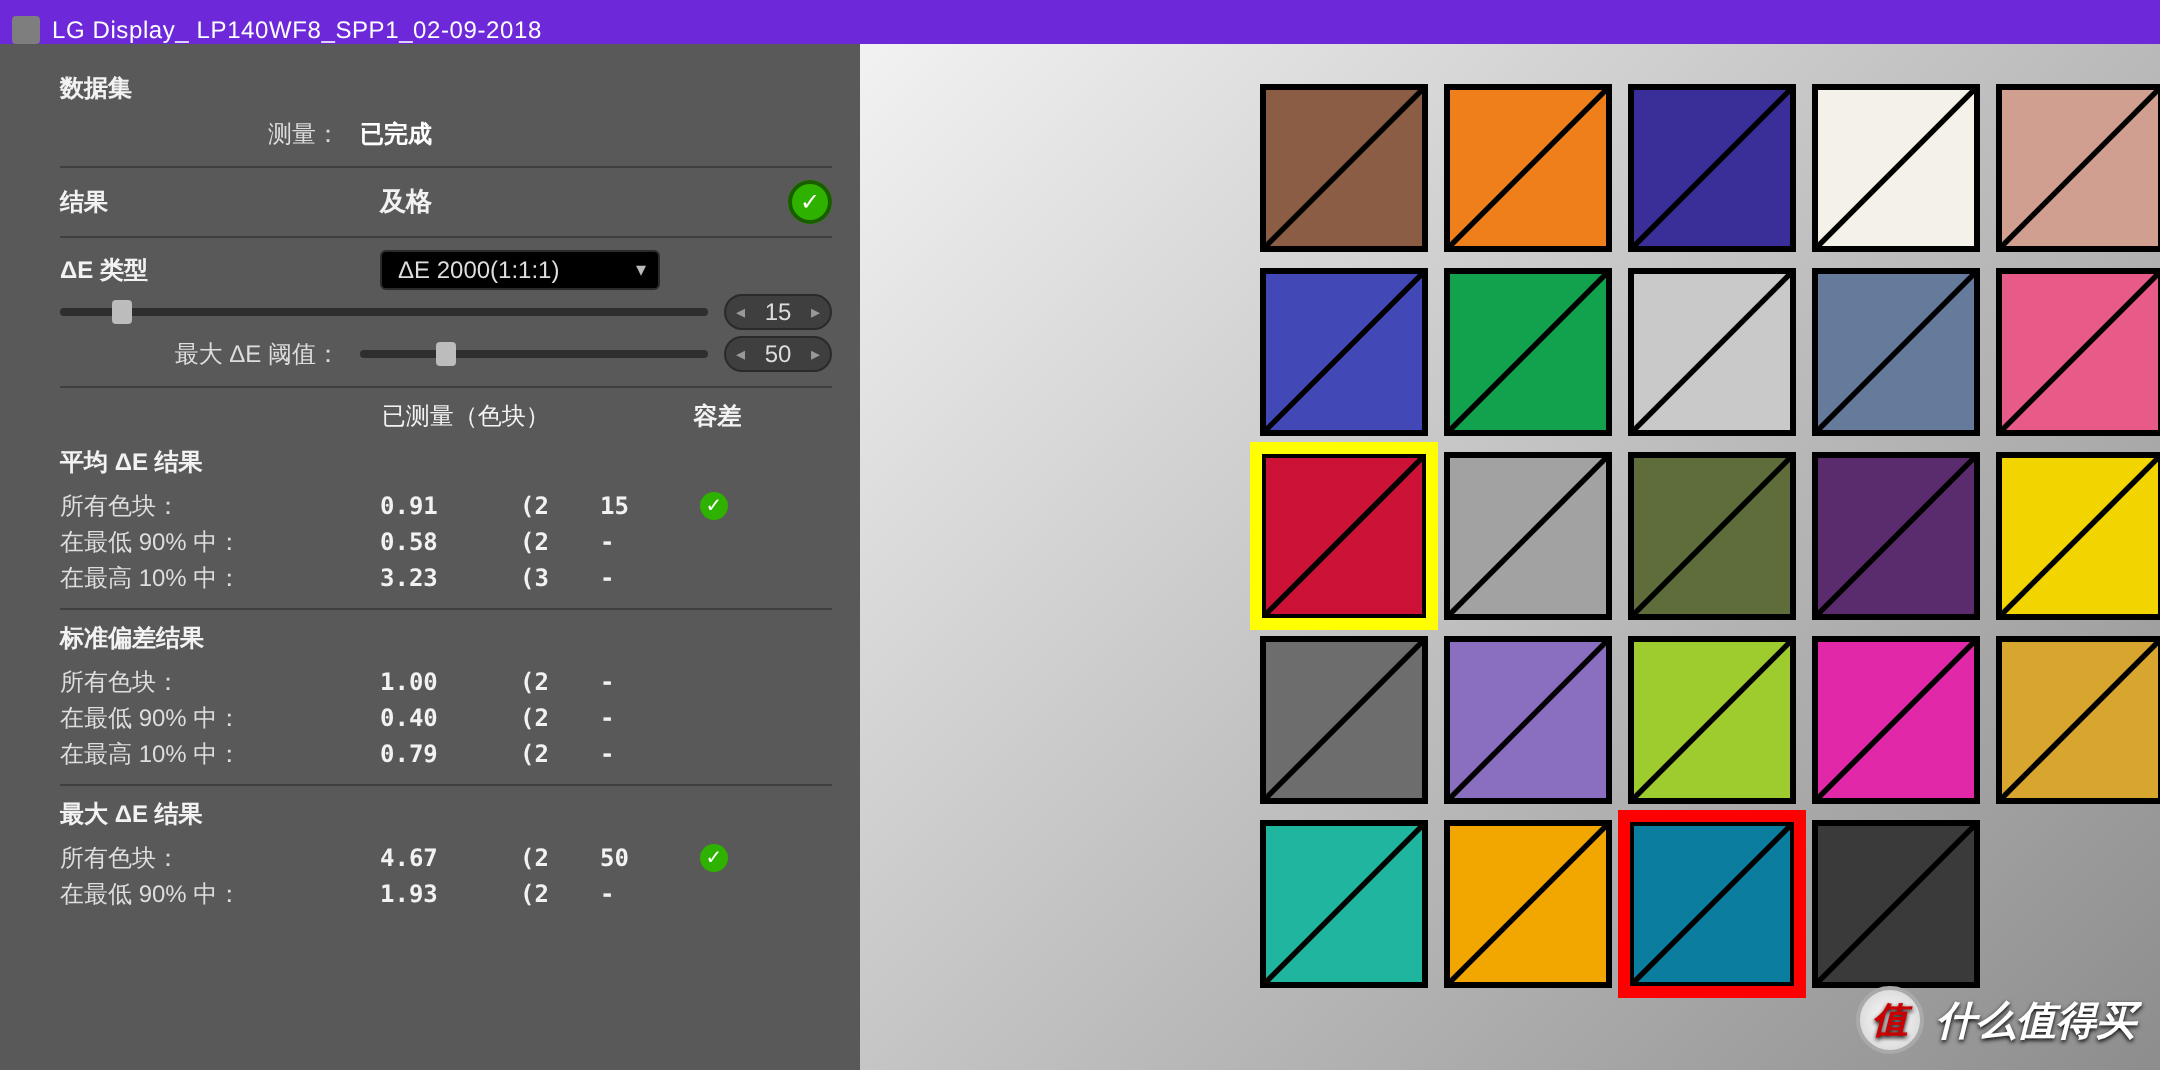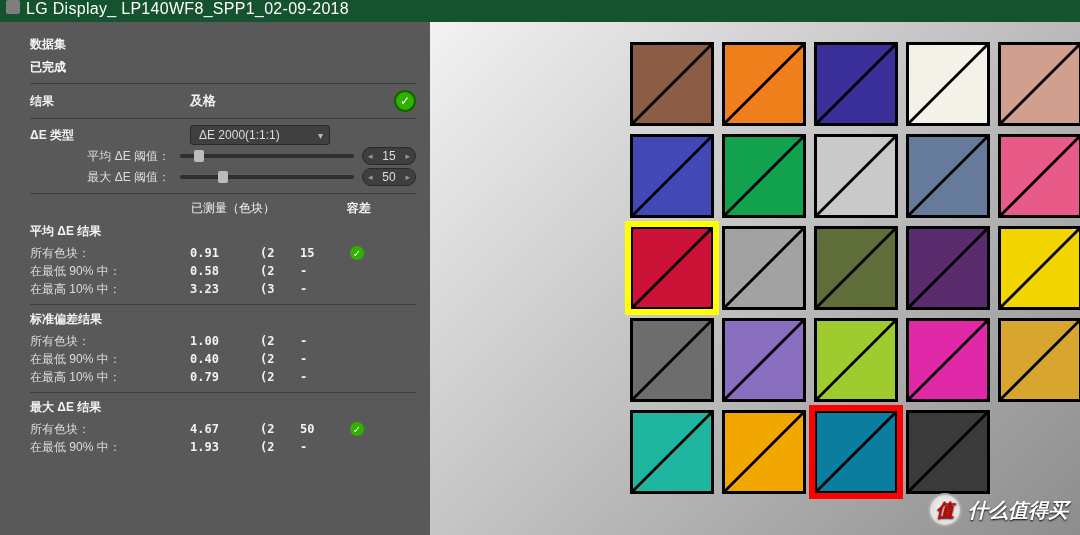--- a/index.html
+++ b/index.html
@@ -1,32 +1,32 @@
 <!DOCTYPE html>
 <html><head>
 <meta charset="utf-8">
 <style>
   * { box-sizing: border-box; margin: 0; padding: 0; }
   html, body { width: 1080px; height: 535px; overflow: hidden; font-family: "Microsoft YaHei", Arial, sans-serif; font-size: 12px; color: #e5e5e5; }
   .app { display: flex; flex-direction: column; width: 100%; height: 100%; background: #6a6a6a; }
-  .titlebar { height: 22px; background: #14532d; display: flex; align-items: flex-start; padding: 0 6px; color: #fff; font-size: 16px; letter-spacing: .3px; }
+  .titlebar { height: 22px; background: #6d28d9; display: flex; align-items: flex-end; padding: 0 6px; color: #fff; font-size: 12px; letter-spacing: .3px; }
   .titlebar .icon { width: 14px; height: 14px; margin-right: 6px; background: #7e7e7e; border-radius: 2px; }
   .body { flex: 1; display: flex; }
   .panel { width: 430px; background: #595959; padding: 8px 14px 8px 30px; color: #f2f2f2; font-size: 12px; }
   .panel .sec-title { font-weight: bold; font-size: 12px; margin: 6px 0 4px 0; }
   .panel .row { display: flex; align-items: center; min-height: 20px; margin: 1px 0; }
   .panel .lbl { width: 150px; text-align: right; padding-right: 10px; color: #ddd; }
   .panel .val { flex: 1; color: #fff; font-weight: bold; }
   .hr { border: 0; border-top: 1px solid #3f3f3f; margin: 6px 0; }
   .result-row { display: flex; align-items: center; }
   .result-row .rt { font-weight: bold; font-size: 12px; width: 160px; }
   .result-row .rval { flex: 1; font-weight: bold; font-size: 13px; }
   .check-icon { width: 22px; height: 22px; border-radius: 50%; background: #2fb100; display: flex; align-items: center; justify-content: center; color:#fff;box-shadow:0 0 0 2px #1a5c00 inset;}
   .check-icon.small { width:14px;height:14px;font-size:10px;box-shadow:none;}
-  .dropdown { display:inline-flex;align-items:center;background:#404040;border:1px solid #2a2a2a;border-radius:3px;height:20px;padding:0 18px 0 8px;color:#ddd;position:relative;min-width:140px;}
+  .dropdown { display:inline-flex;align-items:center;background:#000000;border:1px solid #2a2a2a;border-radius:3px;height:20px;padding:0 18px 0 8px;color:#ddd;position:relative;min-width:140px;}
   .dropdown::after{content:"▾";position:absolute;right:6px;color:#bbb;font-size:10px;}
   .slider-row .lbl{width:150px;}
   .slider { flex:1;height:4px;background:#2e2e2e;border-radius:2px;position:relative;margin:0 8px 0 0;}
   .slider .thumb{position:absolute;top:-4px;width:10px;height:12px;background:#bcbcbc;border-radius:2px;left:8%;}
   .spin {display:inline-flex;align-items:center;background:#3f3f3f;border:1px solid #2a2a2a;border-radius:10px;height:18px;padding:0 14px;color:#ddd;min-width:54px;justify-content:center;position:relative;}
   .spin::before{content:"◂";position:absolute;left:5px;color:#999;font-size:9px;}
   .spin::after{content:"▸";position:absolute;right:5px;color:#999;font-size:9px;}
   .cols-head {display:flex;margin-top:4px;}
   .cols-head .c1{width:160px;}
   .cols-head .c2{width:90px;text-align:center;font-weight:normal;}
@@ -53,39 +53,39 @@
 <div class="app">
   <div class="titlebar">
     <span class="icon"></span>
     <span>LG Display_ LP140WF8_SPP1_02-09-2018</span>
   </div>
   <div class="body">
     <div class="panel">
 
       <div class="sec-title">数据集</div>
       <div class="row">
+          <div class="lbl">测量：</div>
           <div class="val">已完成</div>
         </div>
       <hr class="hr">
 
       <div class="result-row">
         <div class="rt">结果</div>
         <div class="rval">及格</div>
         <div class="check-icon">✓</div>
       </div>
       <hr class="hr">
 
       <div class="row">
         <div class="rt" style="width:160px;font-weight:bold">ΔE 类型</div>
         <div class="dropdown">
             <span>ΔE 2000(1:1:1)</span>
           </div>
       </div>
       <div class="row slider-row">
-        <div class="lbl">平均 ΔE 阈值：</div>
         <div class="slider">
             <div class="thumb"></div>
           </div>
         <div class="spin">
             <span>15</span>
           </div>
       </div>
       <div class="row slider-row">
         <div class="lbl">最大 ΔE 阈值：</div>
         <div class="slider">

